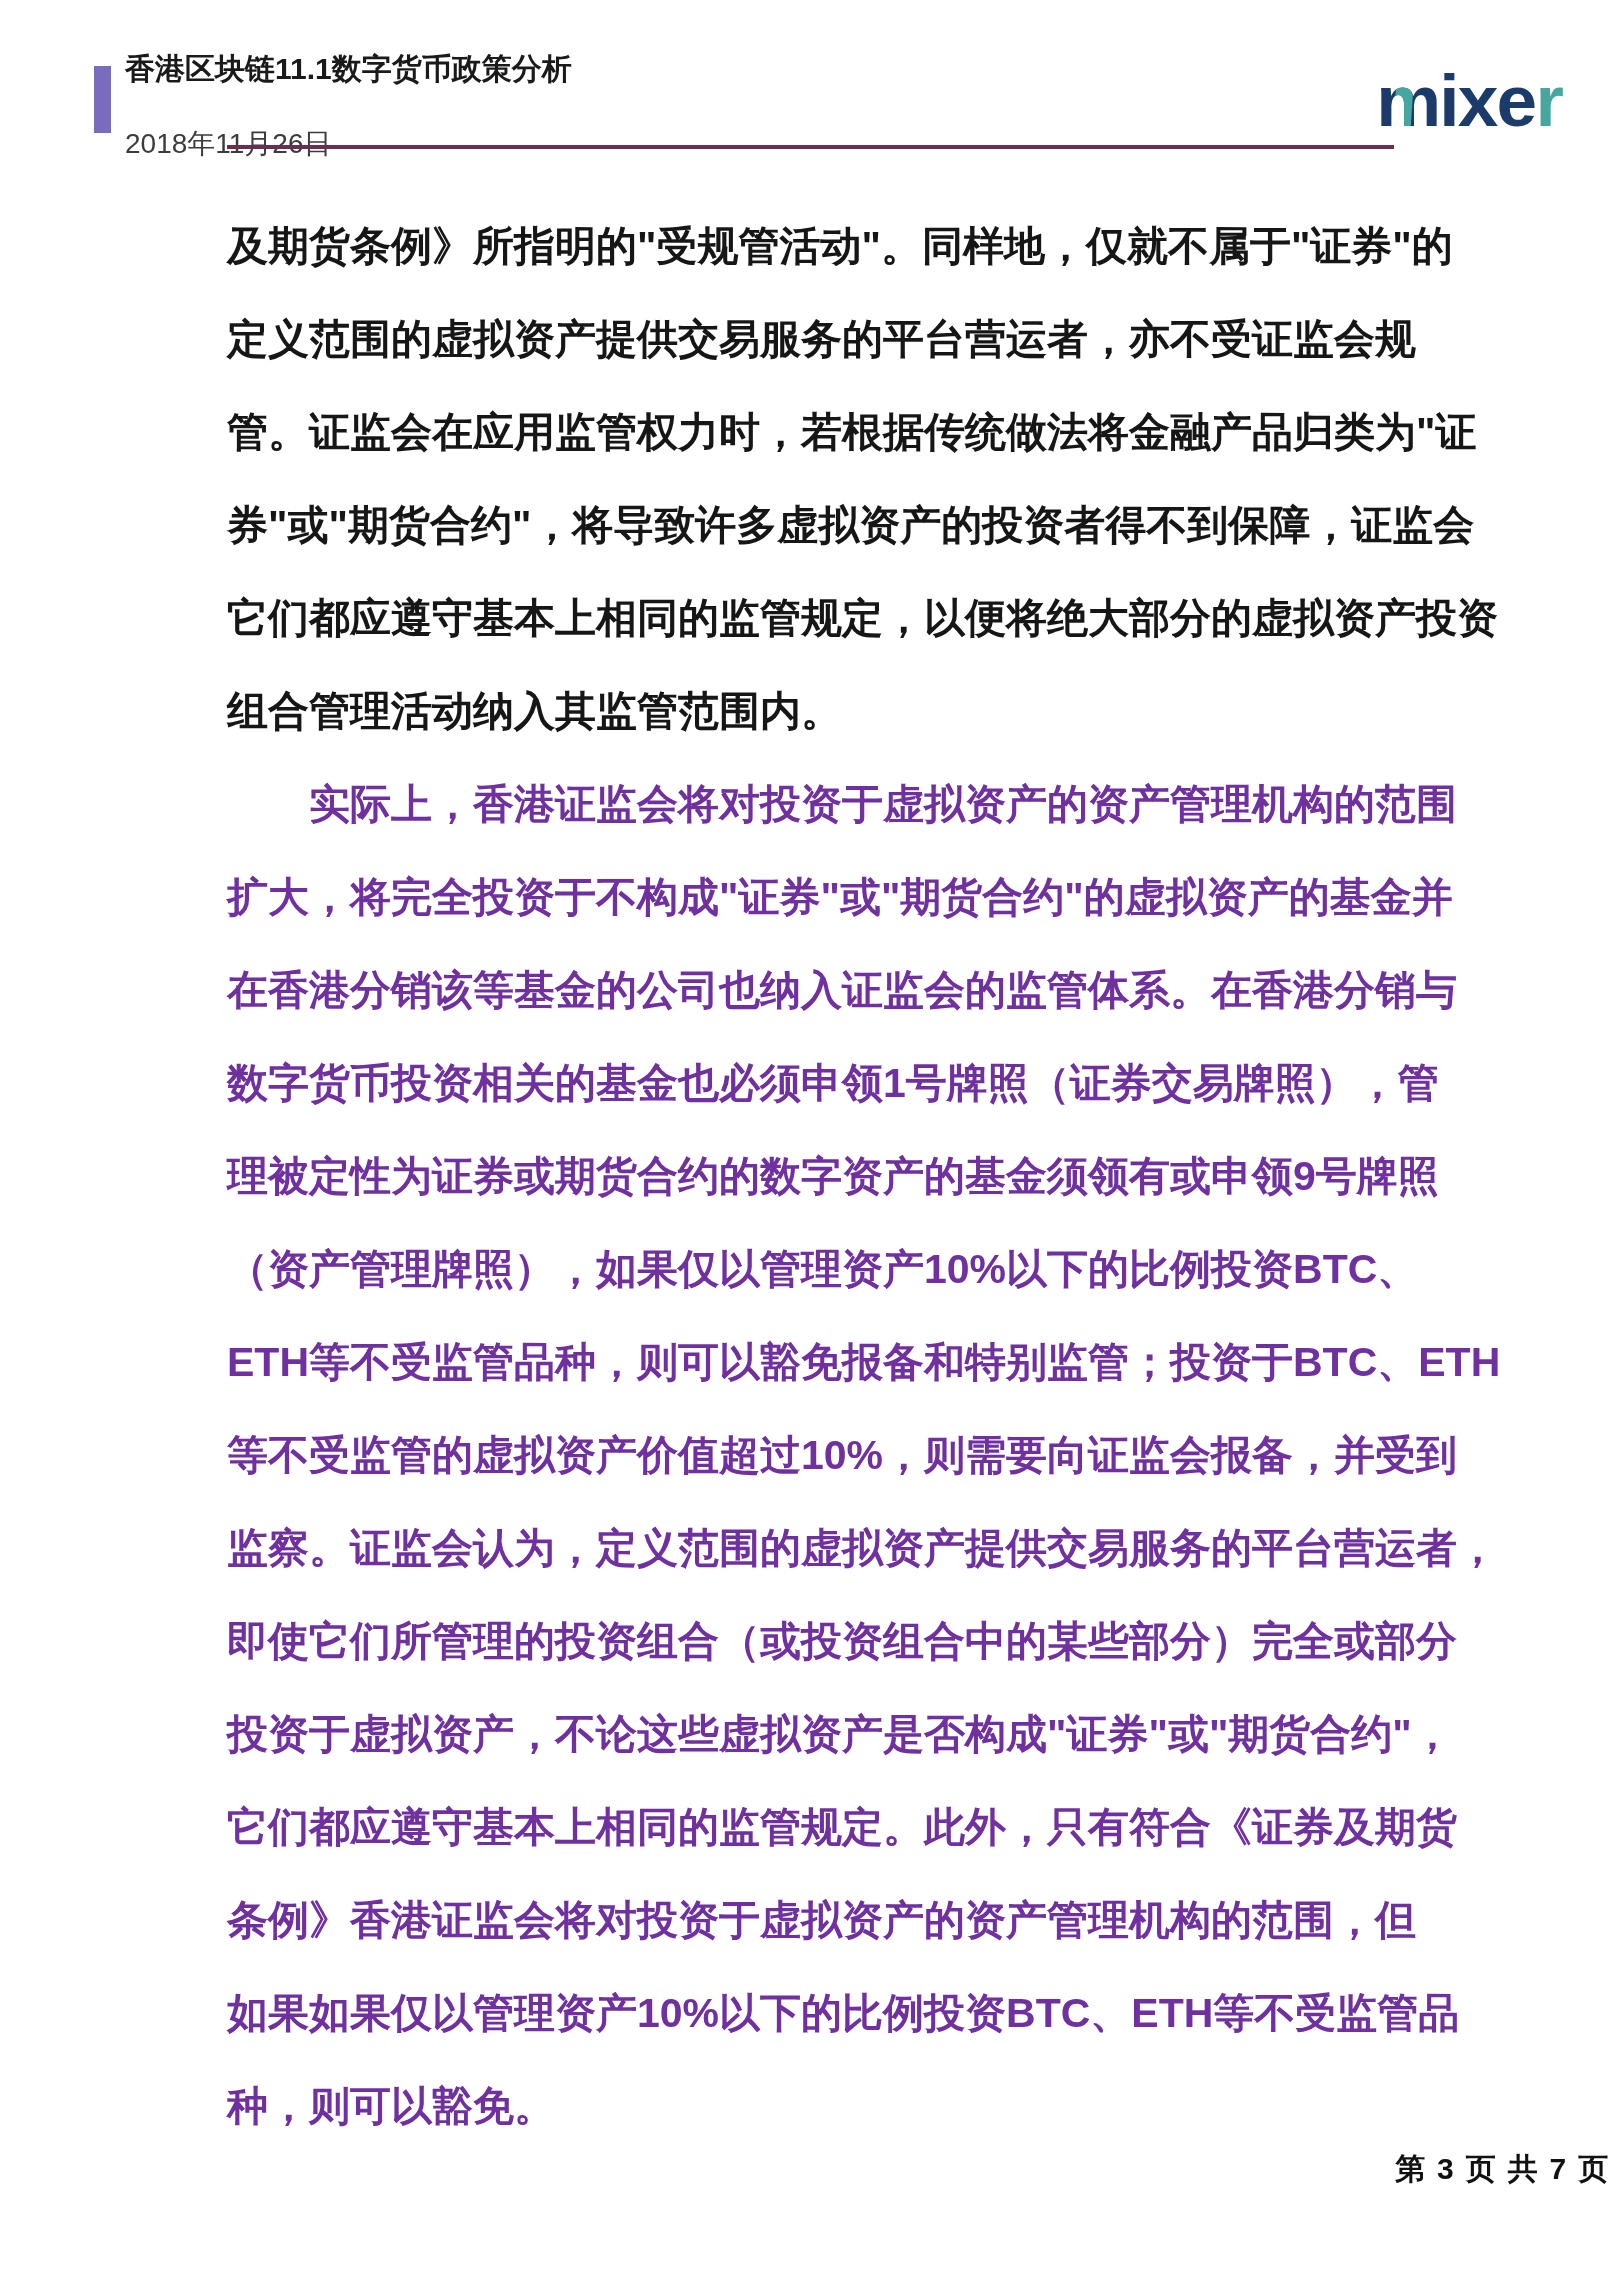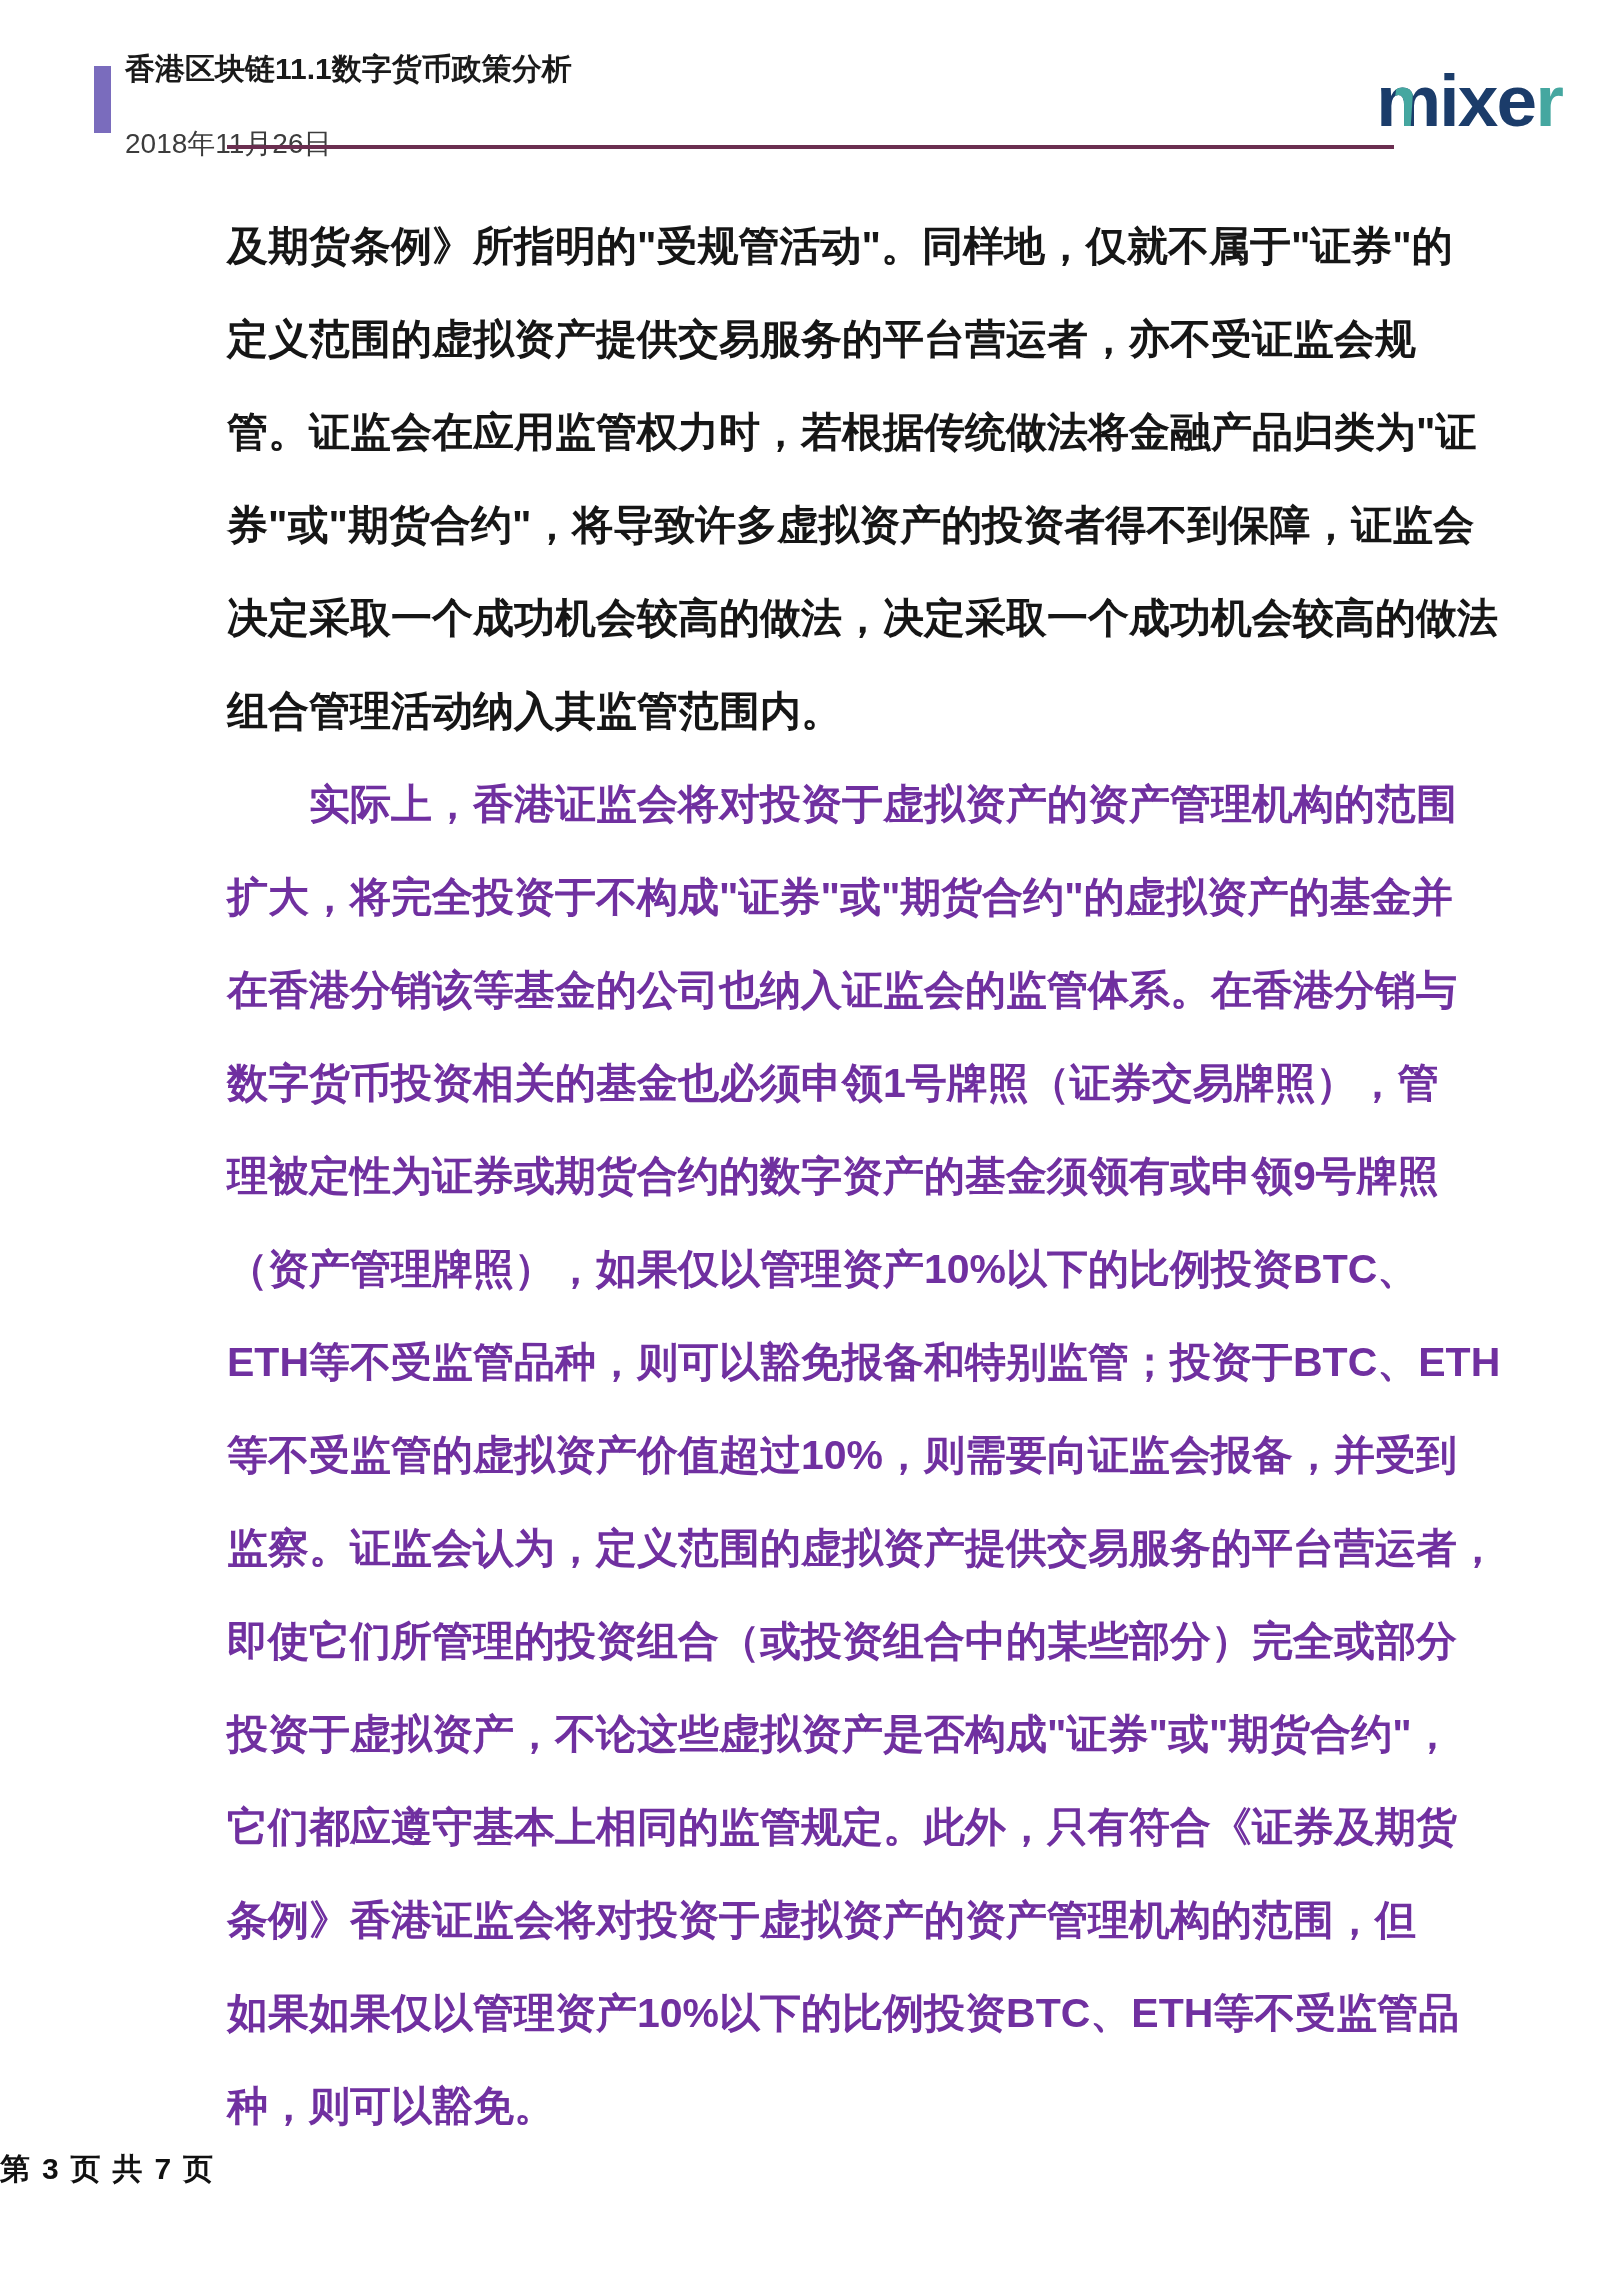--- a/index.html
+++ b/index.html
@@ -92,21 +92,21 @@
   .para-black { color: var(--body-black, #161616); }
   .para-purple { color: var(--body-purple, #7030a0); }
   .para-purple .line:first-child { text-indent: 82px; text-align: right; }
 
   
   .page-footer {
     position: absolute;
     left: 0;
     right: 12px;
     top: 2148px;
-    text-align: left;
+    text-align: right;
   }
   .page-number {
     font-size: 30px;
     line-height: 41px;
     font-weight: bold;
     color: #111111;
     letter-spacing: 1.8px;
   }
 </style>
 </head>
@@ -125,21 +125,21 @@
     </div>
     <div class="header-rule"></div>
   </header>
 
   <main class="body-text">
     <div class="para para-black">
         <div class="line">及期货条例》所指明的"受规管活动"。同样地，仅就不属于"证券"的</div>
         <div class="line">定义范围的虚拟资产提供交易服务的平台营运者，亦不受证监会规</div>
         <div class="line">管。证监会在应用监管权力时，若根据传统做法将金融产品归类为"证</div>
         <div class="line">券"或"期货合约"，将导致许多虚拟资产的投资者得不到保障，证监会</div>
-        <div class="line">决定采取一个成功机会较高的做法，决定采取一个成功机会较高的做法</div>
+        <div class="line">它们都应遵守基本上相同的监管规定，以便将绝大部分的虚拟资产投资</div>
         <div class="line">组合管理活动纳入其监管范围内。</div>
       </div>
     <div class="para para-purple">
         <div class="line">实际上，香港证监会将对投资于虚拟资产的资产管理机构的范围</div>
         <div class="line">扩大，将完全投资于不构成"证券"或"期货合约"的虚拟资产的基金并</div>
         <div class="line">在香港分销该等基金的公司也纳入证监会的监管体系。在香港分销与</div>
         <div class="line">数字货币投资相关的基金也必须申领1号牌照（证券交易牌照），管</div>
         <div class="line">理被定性为证券或期货合约的数字资产的基金须领有或申领9号牌照</div>
         <div class="line">（资产管理牌照），如果仅以管理资产10%以下的比例投资BTC、</div>
         <div class="line">ETH等不受监管品种，则可以豁免报备和特别监管；投资于BTC、ETH</div>

